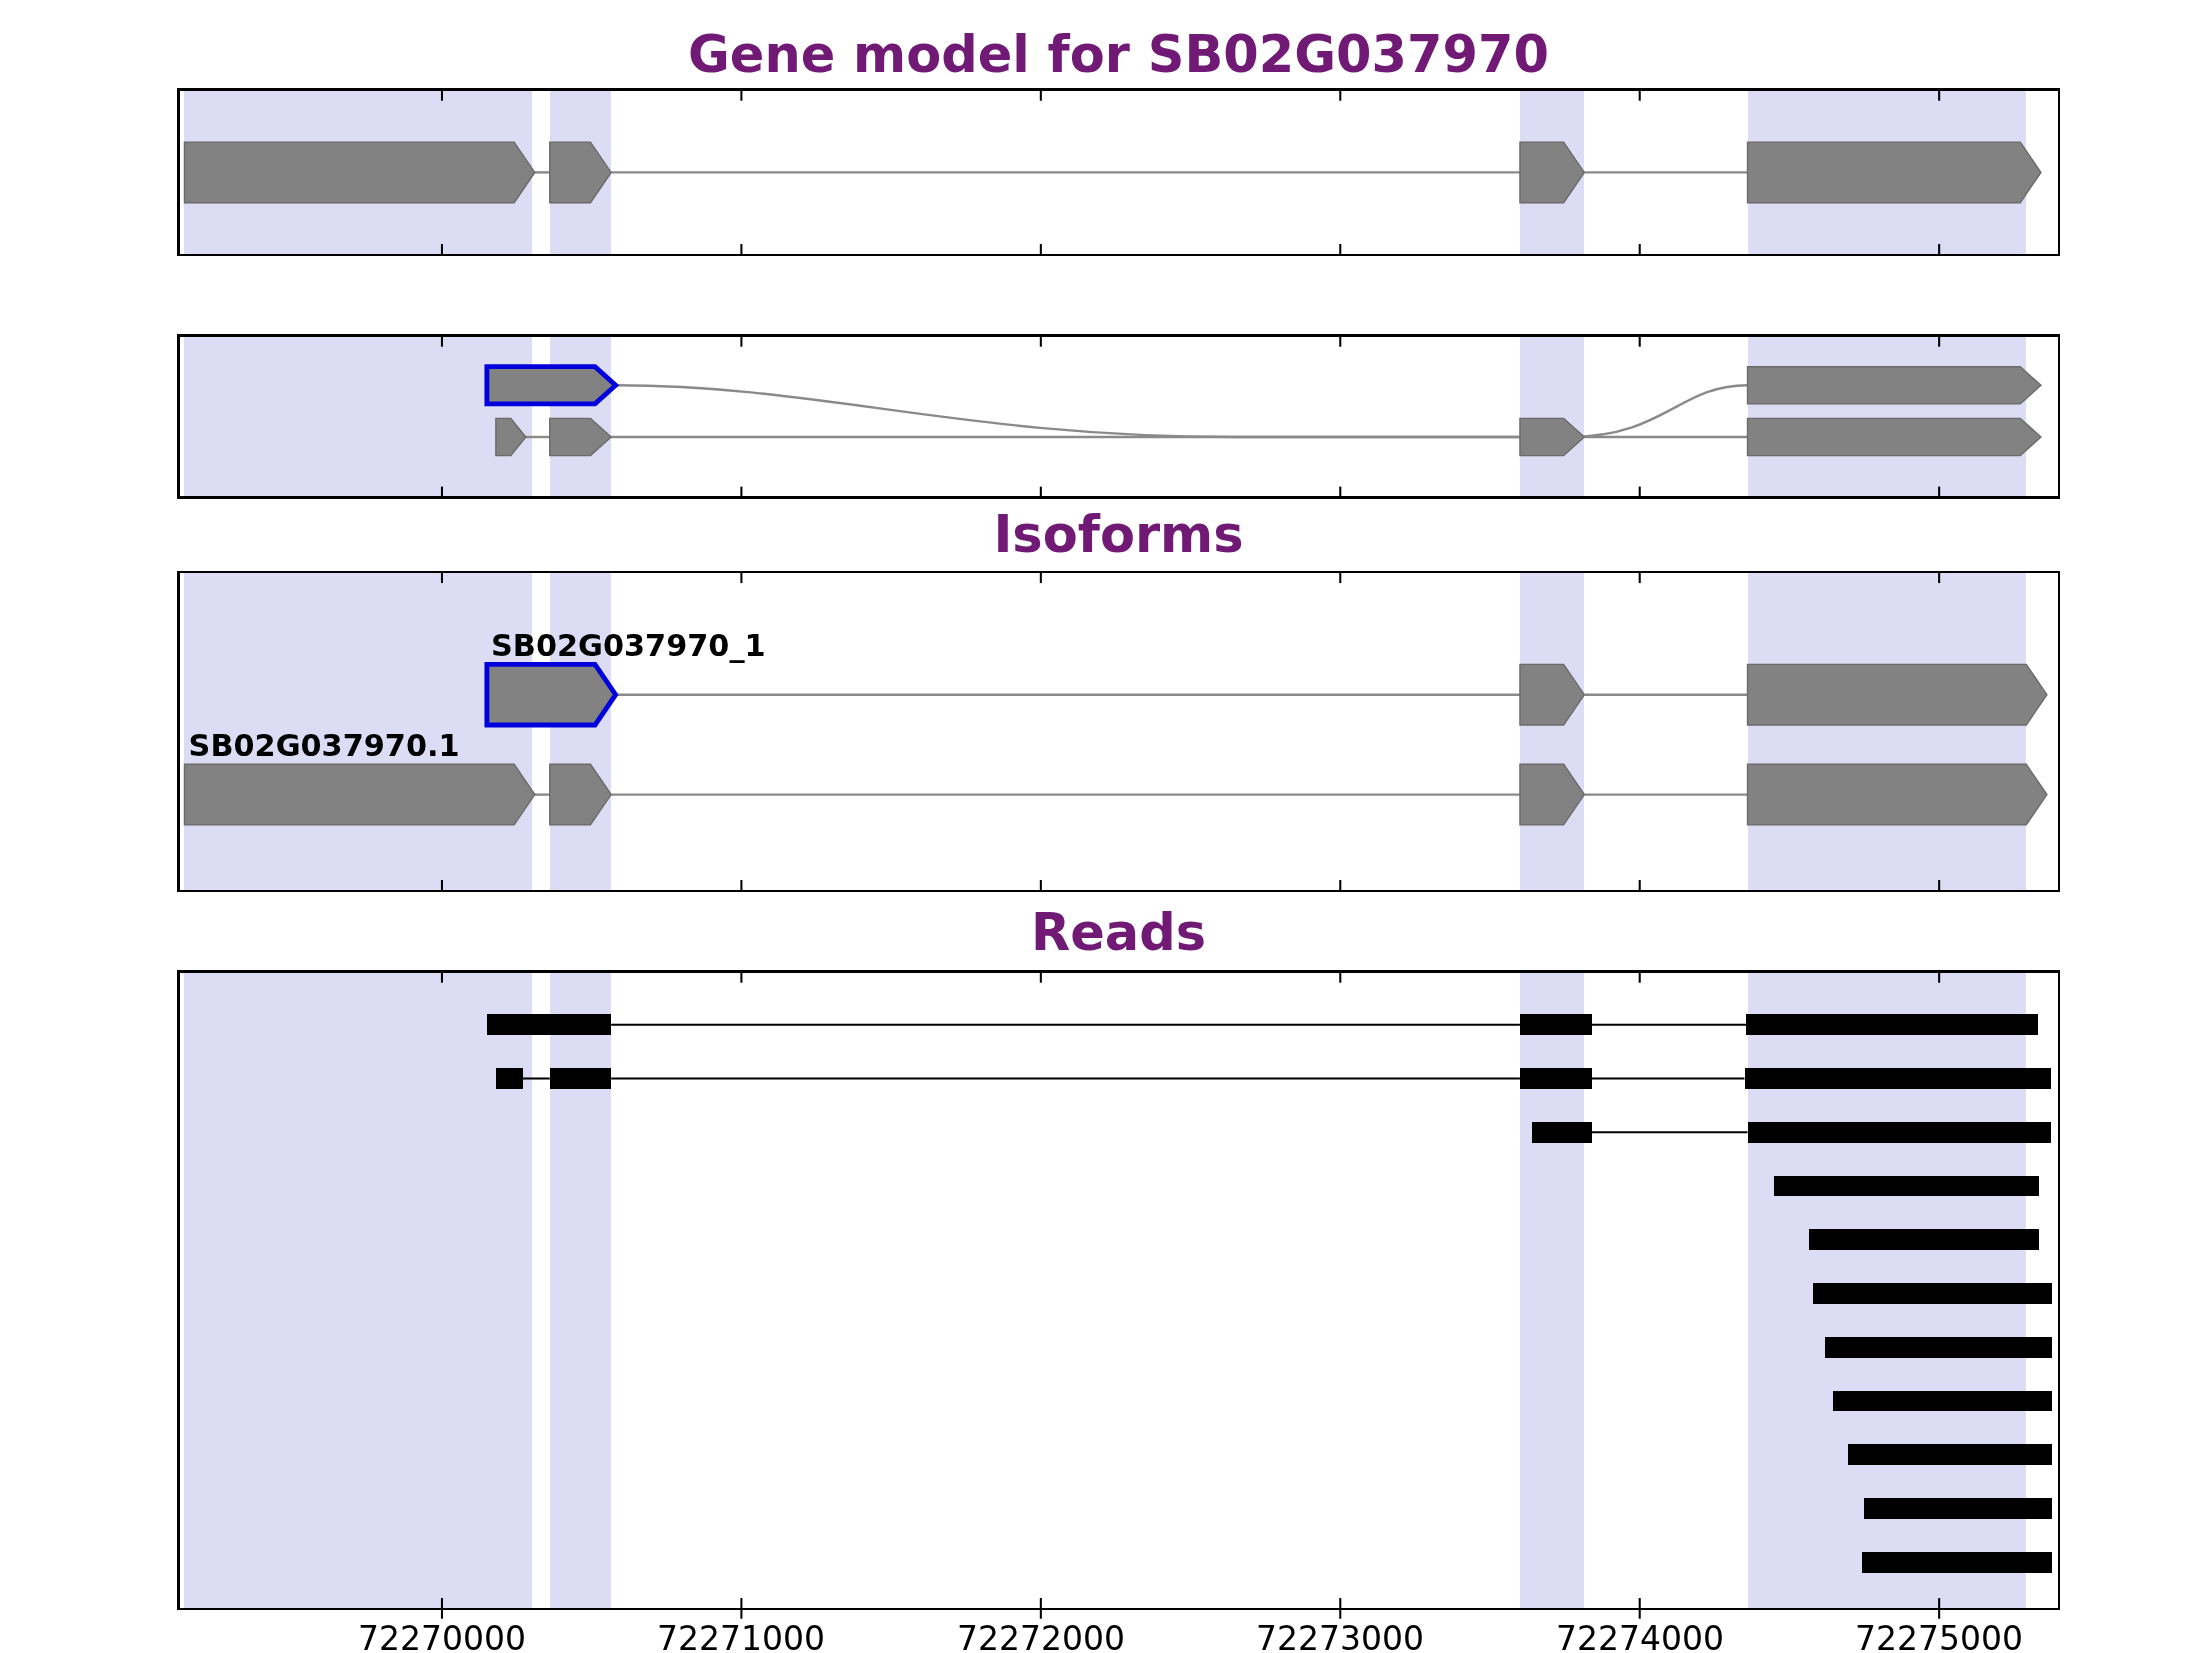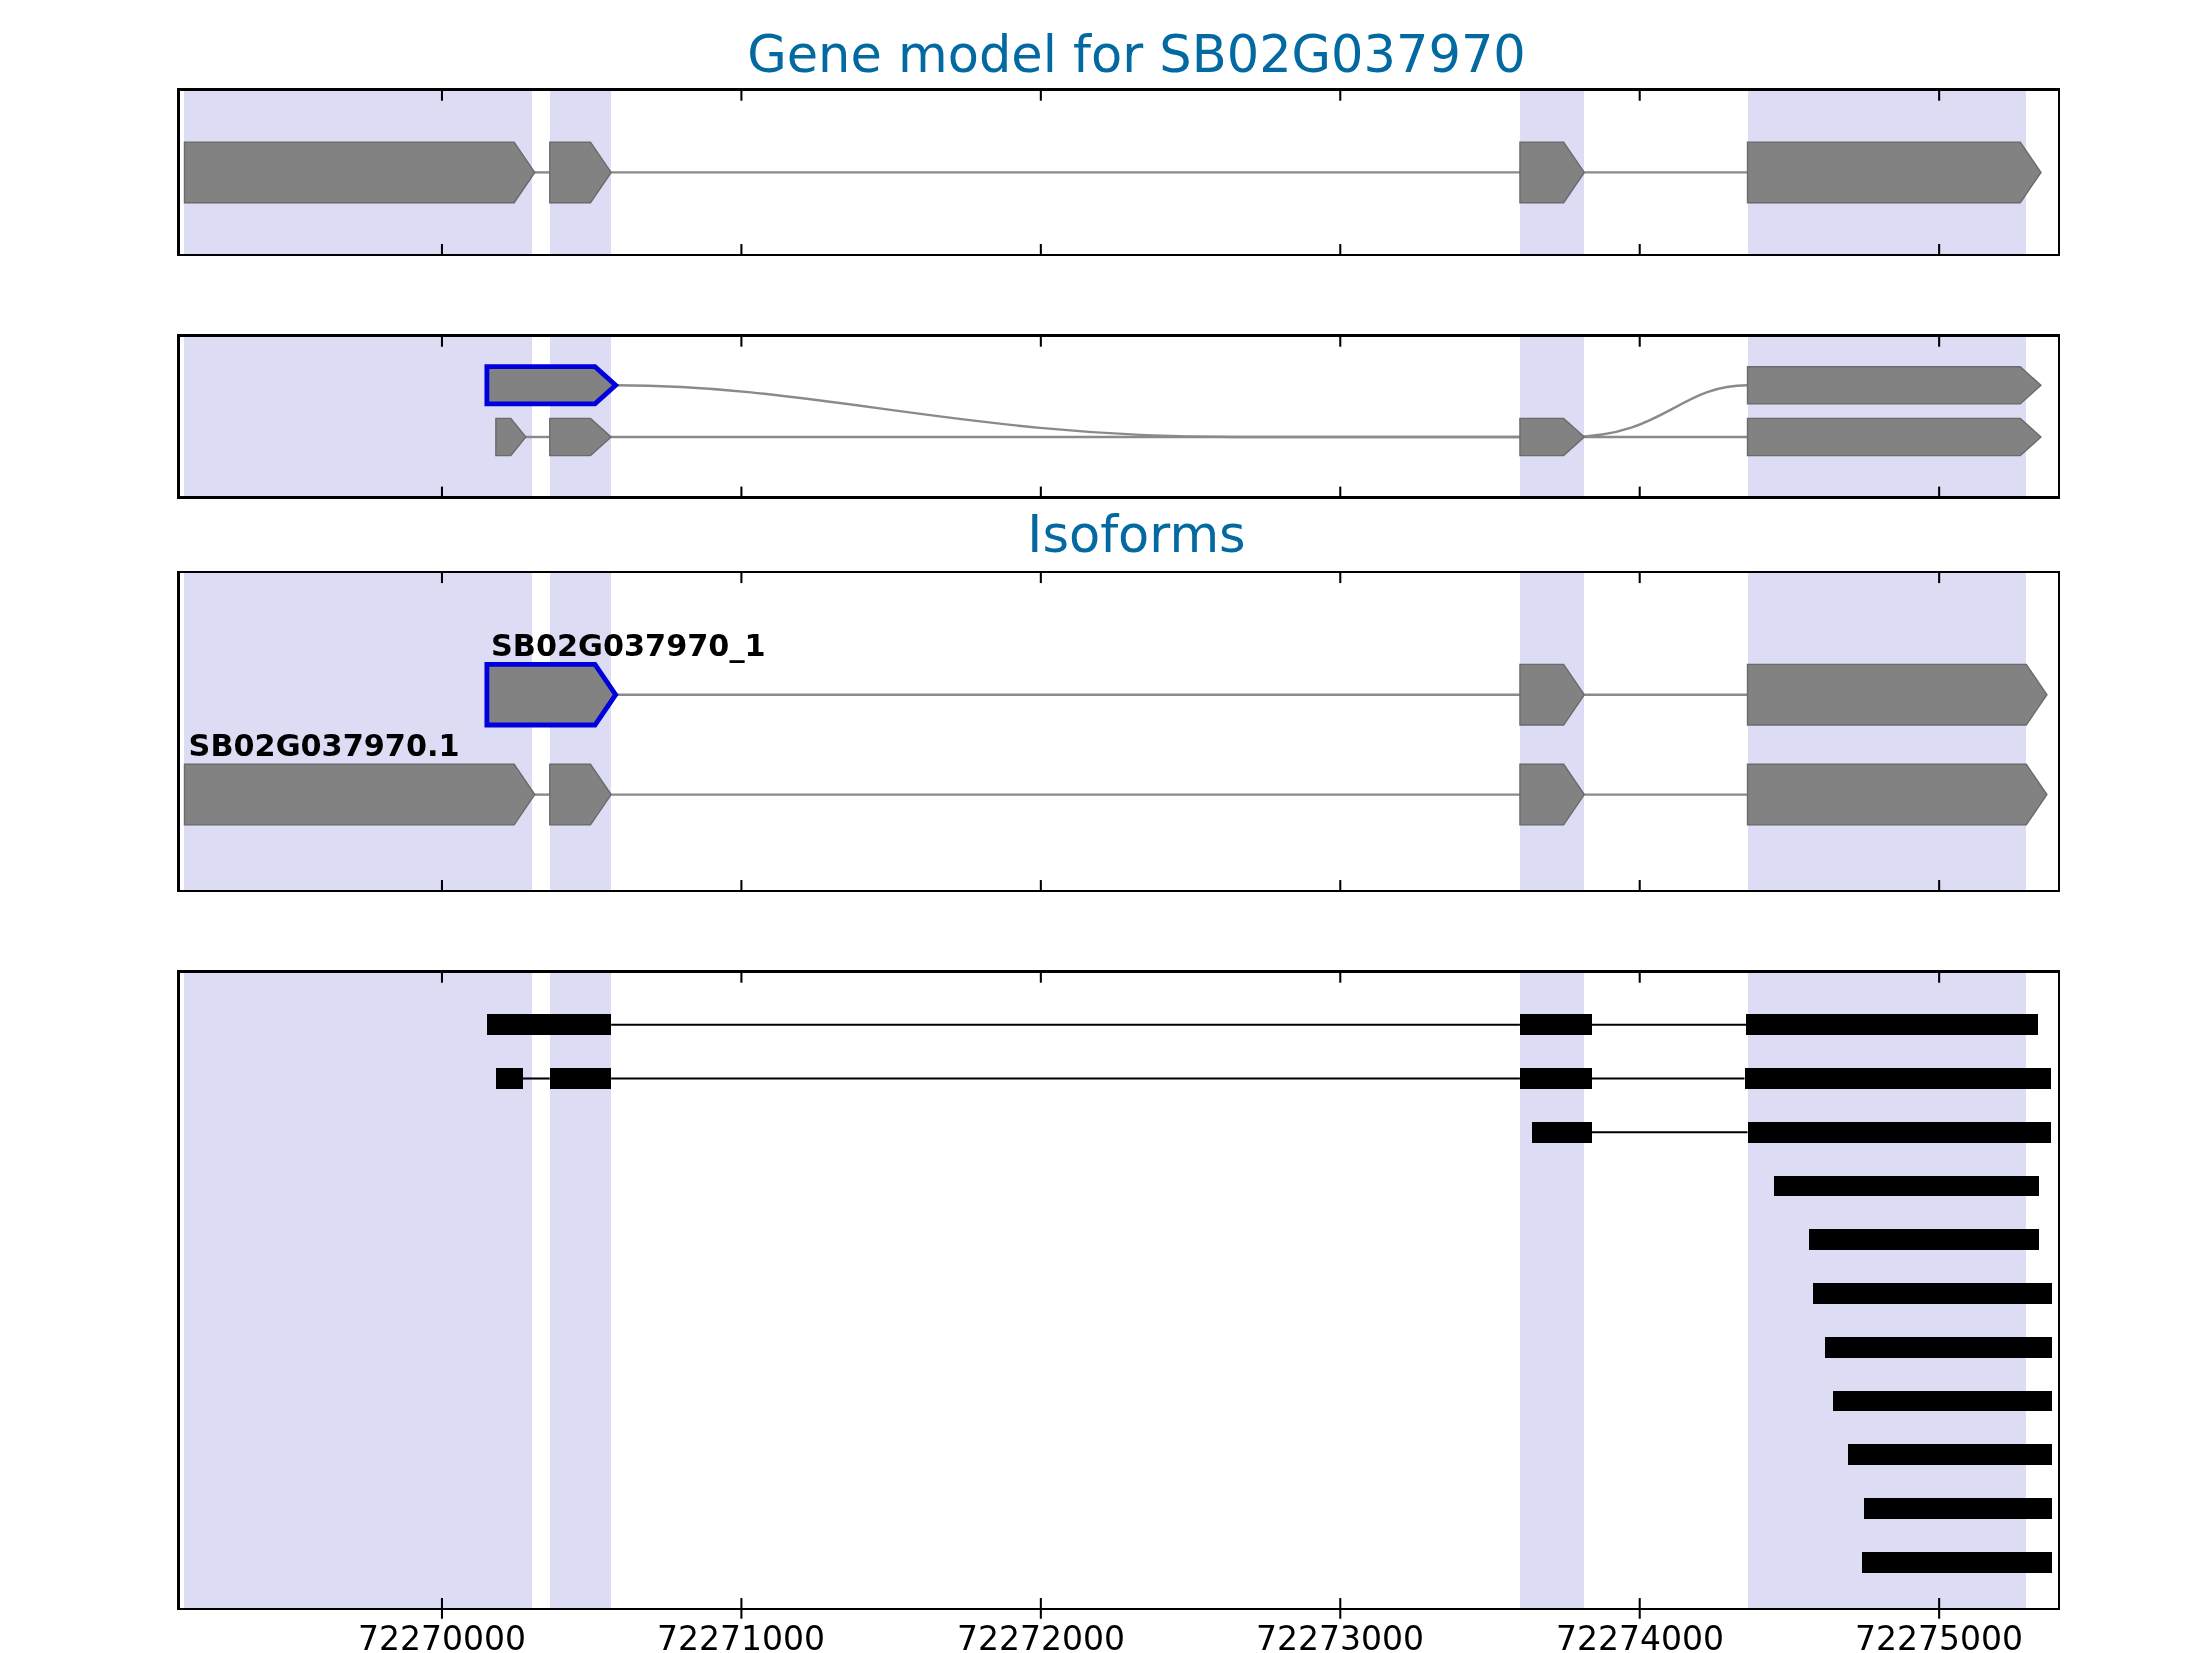--- a/index.html
+++ b/index.html
@@ -7,27 +7,28 @@
     position: relative;
     width: 2205px;
     height: 1654px;
     background: #ffffff;
     font-family: "DejaVu Sans", "Liberation Sans", sans-serif;
     overflow: hidden;
   }
   #plot { position: absolute; left: 0; top: 0; }
   .panel-title {
     position: absolute;
-    left: 196px;
+    left: 178px;
     width: 1881px;
     text-align: center;
     font-size: 51px;
     line-height: 1.15;
-    color: #0369a1;
+    color: #701a75;
     white-space: nowrap;
+    font-weight: bold;
   }
   #title-gene     { top: 26px; }
   #title-pacbio   { top: 266px; }
   #title-isoforms { top: 506px; }
   #title-reads    { top: 904px; }
   .tick-label {
     position: absolute;
     top: 1619px;
     transform: translateX(-50%);
     font-size: 33px;
@@ -172,20 +173,21 @@
         <line x1="2379.624203821656" y1="1410" x2="2379.624203821656" y2="1426" stroke="#000000" stroke-width="3"></line>
         <line x1="2379.624203821656" y1="2335" x2="2379.624203821656" y2="2319" stroke="#000000" stroke-width="3"></line>
         <line x1="2379.624203821656" y1="2335" x2="2379.624203821656" y2="2349" stroke="#000000" stroke-width="3"></line>
         <line x1="2814.1783439490446" y1="1410" x2="2814.1783439490446" y2="1426" stroke="#000000" stroke-width="3"></line>
         <line x1="2814.1783439490446" y1="2335" x2="2814.1783439490446" y2="2319" stroke="#000000" stroke-width="3"></line>
         <line x1="2814.1783439490446" y1="2335" x2="2814.1783439490446" y2="2349" stroke="#000000" stroke-width="3"></line>
       </g>
     </svg>
   <div class="panel-title" id="title-gene">Gene model for SB02G037970</div>
   <div class="panel-title" id="title-isoforms">Isoforms</div>
+  <div class="panel-title" id="title-reads">Reads</div>
   <div id="xaxis">
       <div class="tick-label" style="left: 442px;">72270000</div>
       <div class="tick-label" style="left: 741px;">72271000</div>
       <div class="tick-label" style="left: 1041px;">72272000</div>
       <div class="tick-label" style="left: 1340px;">72273000</div>
       <div class="tick-label" style="left: 1640px;">72274000</div>
       <div class="tick-label" style="left: 1939px;">72275000</div>
     </div>
 </div>
 

